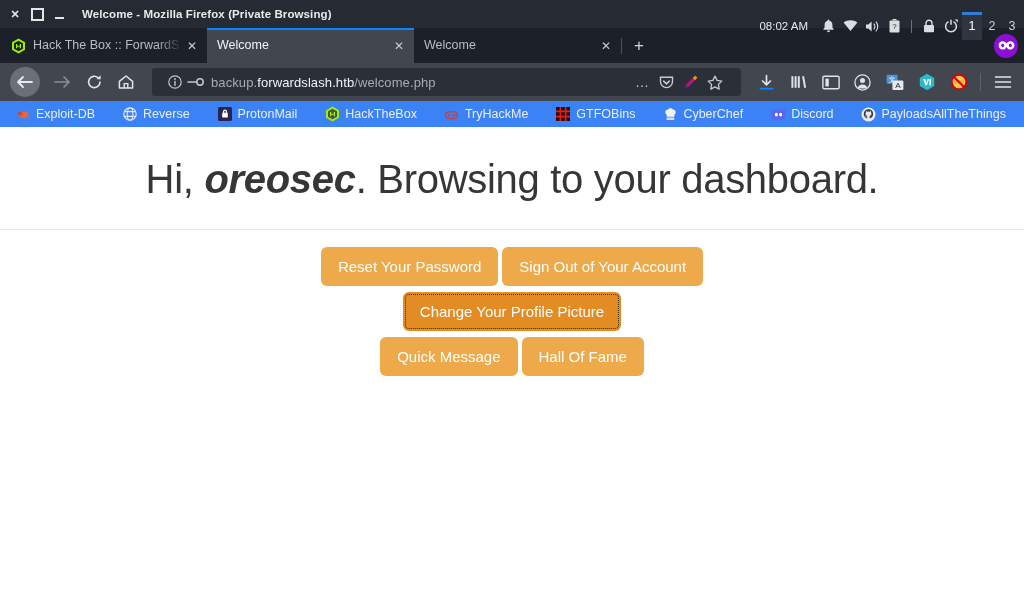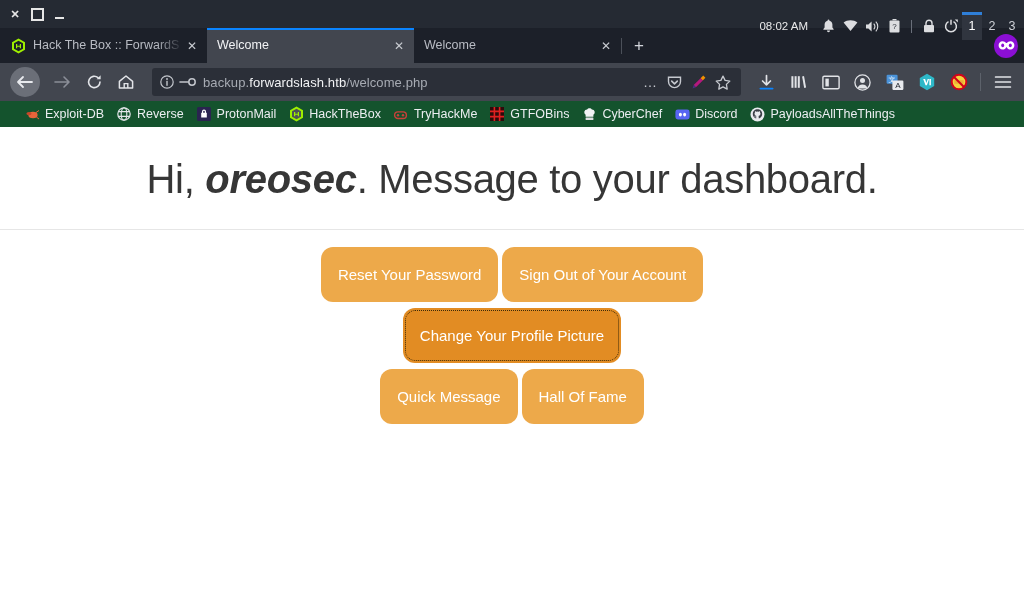--- a/index.html
+++ b/index.html
@@ -127,21 +127,21 @@
     color: #e3e5e9; flex: 0 0 auto;
   }
   .nav-btn.back {
     width: 30px; height: 30px; border-radius: 50%;
     background: #6b6f78; margin-left: 4px; margin-right: 6px;
   }
   .nav-btn.disabled { color: #8b8f98; }
   .urlbar {
     flex: 1 1 auto; height: 28px; margin: 0 10px;
     background: #2b2f38; border-radius: 3px;
-    display: flex; align-items: center; padding: 0 8px;
+    display: flex; align-items: center; padding: 0 16px;
     min-width: 0;
   }
   .url-ico { width: 19px; display: flex; align-items: center; color: #c3c6cc; }
   .url-text {
     flex: 1 1 auto; font-size: 13px; color: #a7abb3;
     white-space: nowrap; overflow: hidden; margin-left: 5px;
     letter-spacing: 0.1px;
   }
   .url-text .host { color: #f2f3f5; }
   .url-right { display: flex; align-items: center; gap: 3px; }
@@ -150,23 +150,23 @@
   .tb-ico {
     width: 31px; height: 30px;
     display: flex; align-items: center; justify-content: center;
     color: #e1e3e7; position: relative;
   }
   .tb-sep { width: 1px; height: 18px; background: #5d626b; margin: 0 5px; }
 
   
   .bookmarks {
     height: 26px; width: 100%;
-    background: #14532d;
+    background: #3b82f6;
     display: flex; align-items: center;
-    padding-left: 18px; gap: 0;
+    padding-left: 9px; gap: 15px;
   }
   .bm {
     display: flex; align-items: center;
     height: 22px; padding: 0 6px;
     color: #eceef1; font-size: 12.5px;
     white-space: nowrap;
   }
   .bm-ico {
     width: 16px; height: 16px; margin-right: 5px;
     display: flex; align-items: center; justify-content: center;
@@ -188,43 +188,44 @@
     letter-spacing: -0.3px; line-height: 1.1;
   }
   .page-title b { font-weight: bold; font-style: italic; }
   .btn-rows { padding-top: 17px; }
   .btn-row {
     display: flex; justify-content: center; align-items: center;
     gap: 4px; margin-bottom: 6px;
   }
   .btn {
     background: #eda94a; color: #ffffff;
-    border: none; border-radius: 12px;
+    border: none; border-radius: 6px;
     font-family: "Liberation Sans", sans-serif;
     font-size: 15px; line-height: 1;
-    padding: 20px 17px;
+    padding: 12px 17px;
     cursor: pointer;
   }
   .btn.focused {
     background: #e28c23;
     outline: 1px dotted #3d2a08;
     outline-offset: -3px;
   }
 
   svg { display: block; }
 </style>
 </head>
 <body>
 
 <div class="titlebar">
   <div class="wm-buttons">
     <div class="wm-btn wm-close"></div>
     <div class="wm-btn wm-max"></div>
     <div class="wm-btn wm-min"></div>
   </div>
+  <div class="win-title">Welcome - Mozilla Firefox (Private Browsing)</div>
 
   <div class="tray">
     <div class="tray-clock">08:02 AM</div>
 
     <div class="tray-ico">
       <svg width="13" height="14" viewBox="0 0 13 14">
           <path fill="currentColor" d="M6.5 0.4c-.5 0-.9.4-.9.9v.4C3.8 2.1 2.6 3.6 2.6 5.5v3l-1.2 1.6v.7h10.2v-.7L10.4 8.5v-3c0-1.9-1.2-3.4-3-3.8v-.4c0-.5-.4-.9-.9-.9zM5 11.6c0 .9.7 1.6 1.5 1.6s1.5-.7 1.5-1.6z"></path>
         </svg>
     </div>
     <div class="tray-ico">
@@ -518,21 +519,21 @@
           <circle cx="7.5" cy="7.5" r="7" fill="#e9ebee"></circle>
           <path fill="#3b3f47" d="M7.5 2.2c-2.6 0-4.7 2.1-4.7 4.7 0 2.1 1.3 3.8 3.2 4.5.2 0 .3-.1.3-.3v-.8c-1.3.3-1.6-.6-1.6-.6-.2-.6-.5-.7-.5-.7-.4-.3 0-.3 0-.3.5 0 .7.5.7.5.4.7 1.1.5 1.4.4 0-.3.2-.5.3-.7-1-.1-2.1-.5-2.1-2.3 0-.5.2-.9.5-1.2 0-.2-.2-.6 0-1.2 0 0 .4-.1 1.3.5a4.5 4.5 0 0 1 2.4 0c.9-.6 1.3-.5 1.3-.5.2.6 0 1 0 1.2.3.3.5.7.5 1.2 0 1.8-1.1 2.2-2.1 2.3.2.2.3.5.3.9v1.3c0 .2.1.3.3.3 1.9-.7 3.2-2.4 3.2-4.5 0-2.6-2.1-4.7-4.7-4.7z"></path>
         </svg>
     </span>
     <span>PayloadsAllTheThings</span>
   </div>
 </div>
 
 <div class="page">
   <div class="jumbotron">
-    <h1 class="page-title"><span>Hi, </span><b>oreosec</b><span>. Message to your dashboard.</span></h1>
+    <h1 class="page-title"><span>Hi, </span><b>oreosec</b><span>. Browsing to your dashboard.</span></h1>
   </div>
 
   <div class="btn-rows">
     <div class="btn-row">
       <button class="btn">Reset Your Password</button>
       <button class="btn">Sign Out of Your Account</button>
     </div>
     <div class="btn-row">
       <button class="btn focused">Change Your Profile Picture</button>
     </div>

